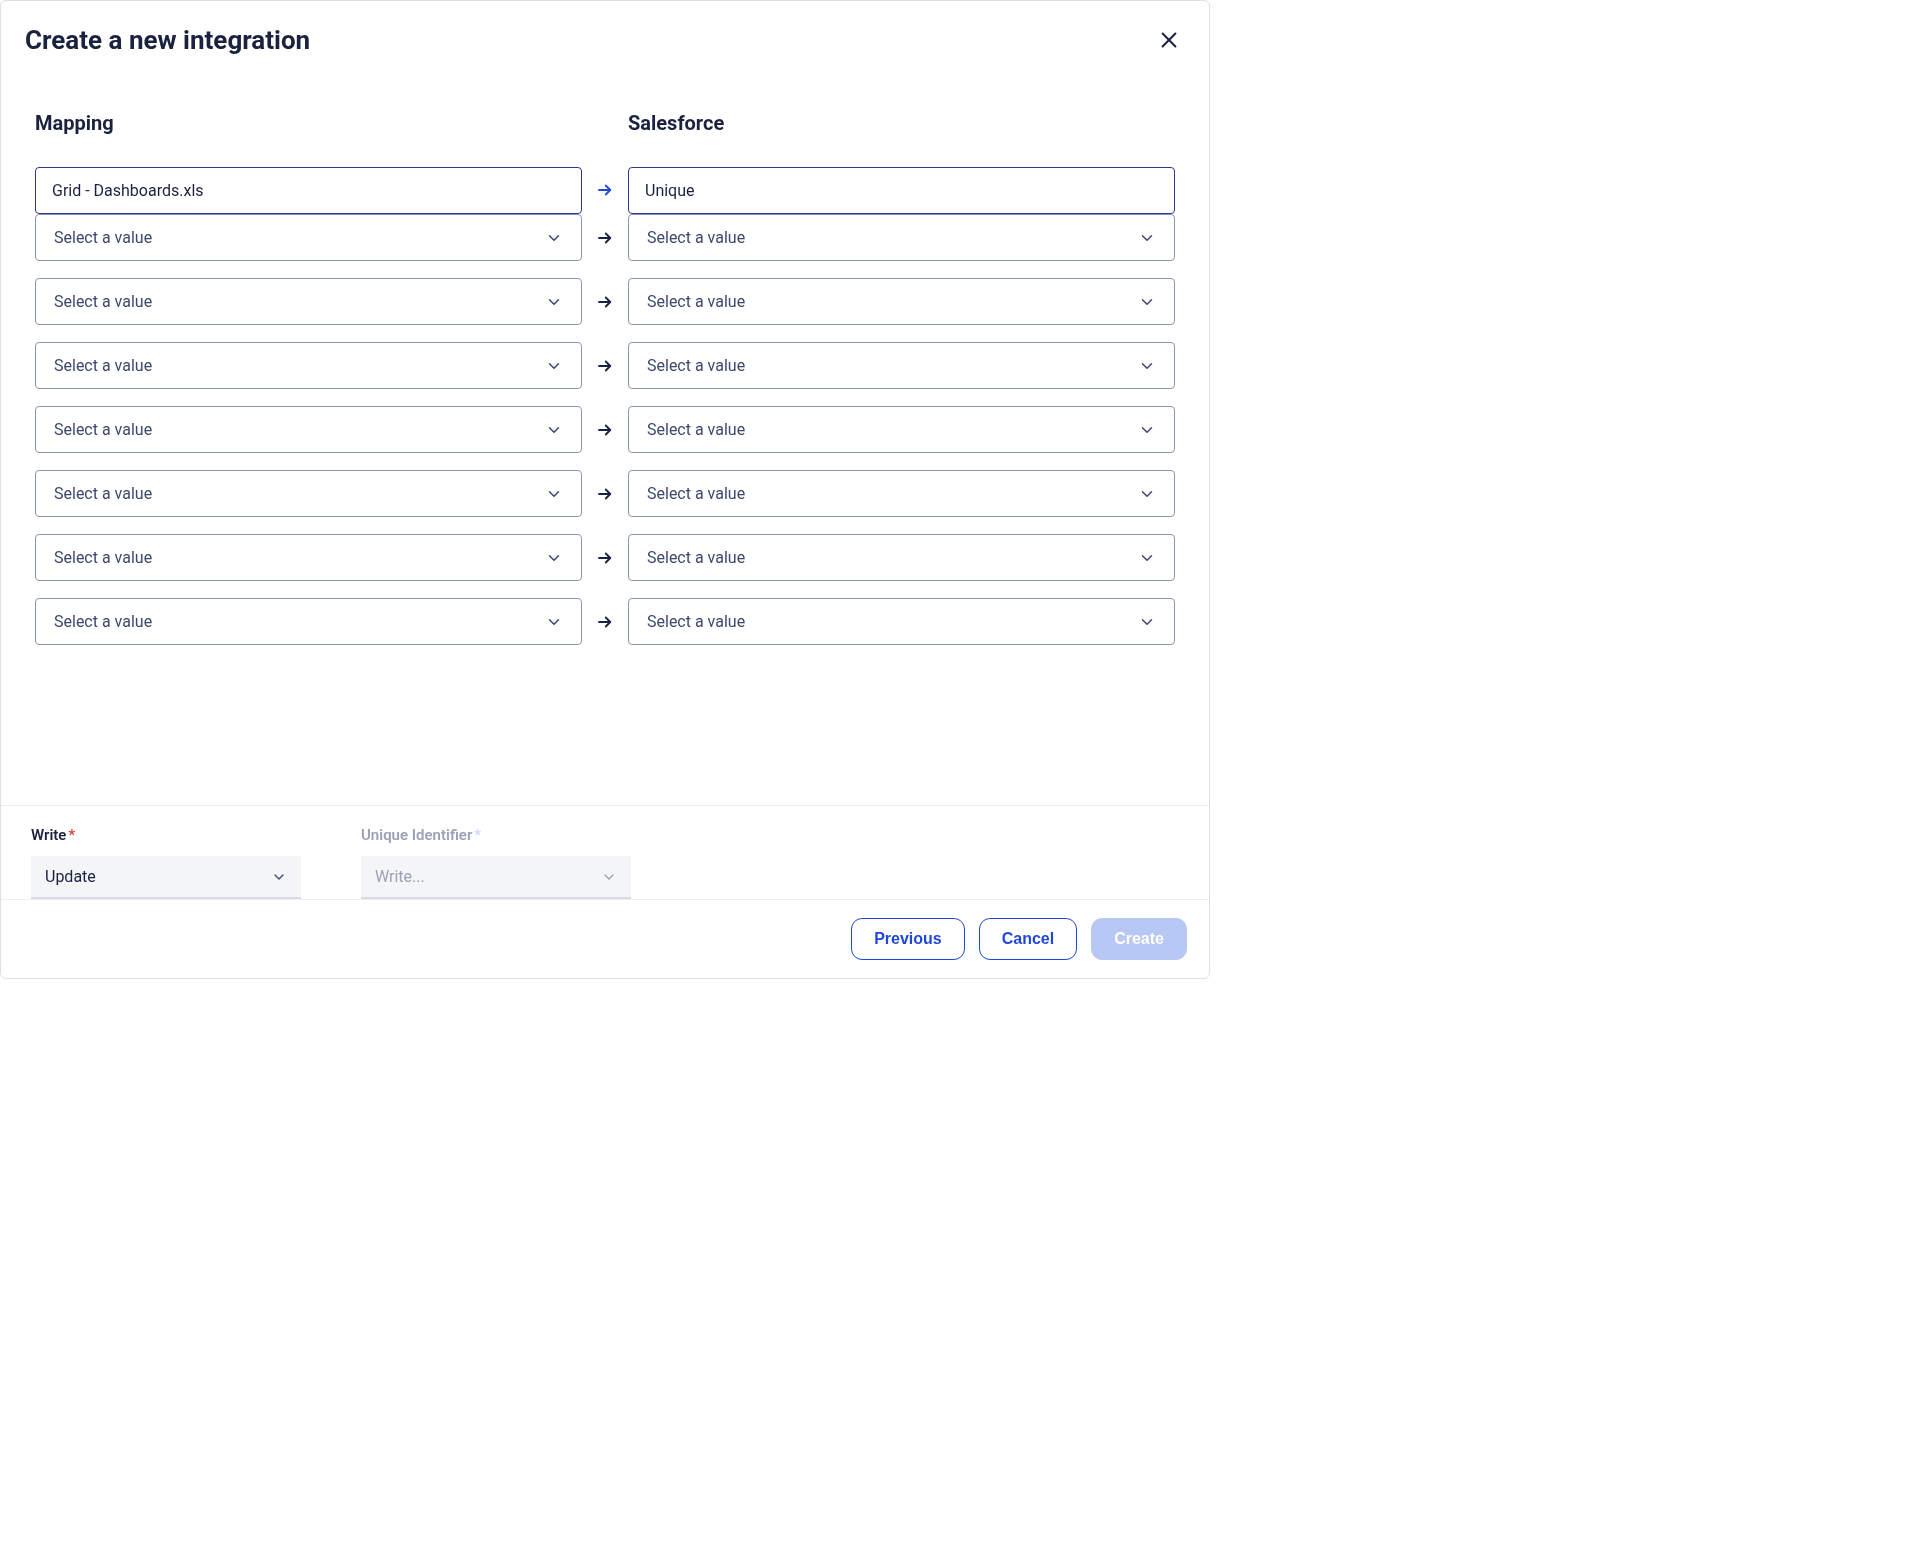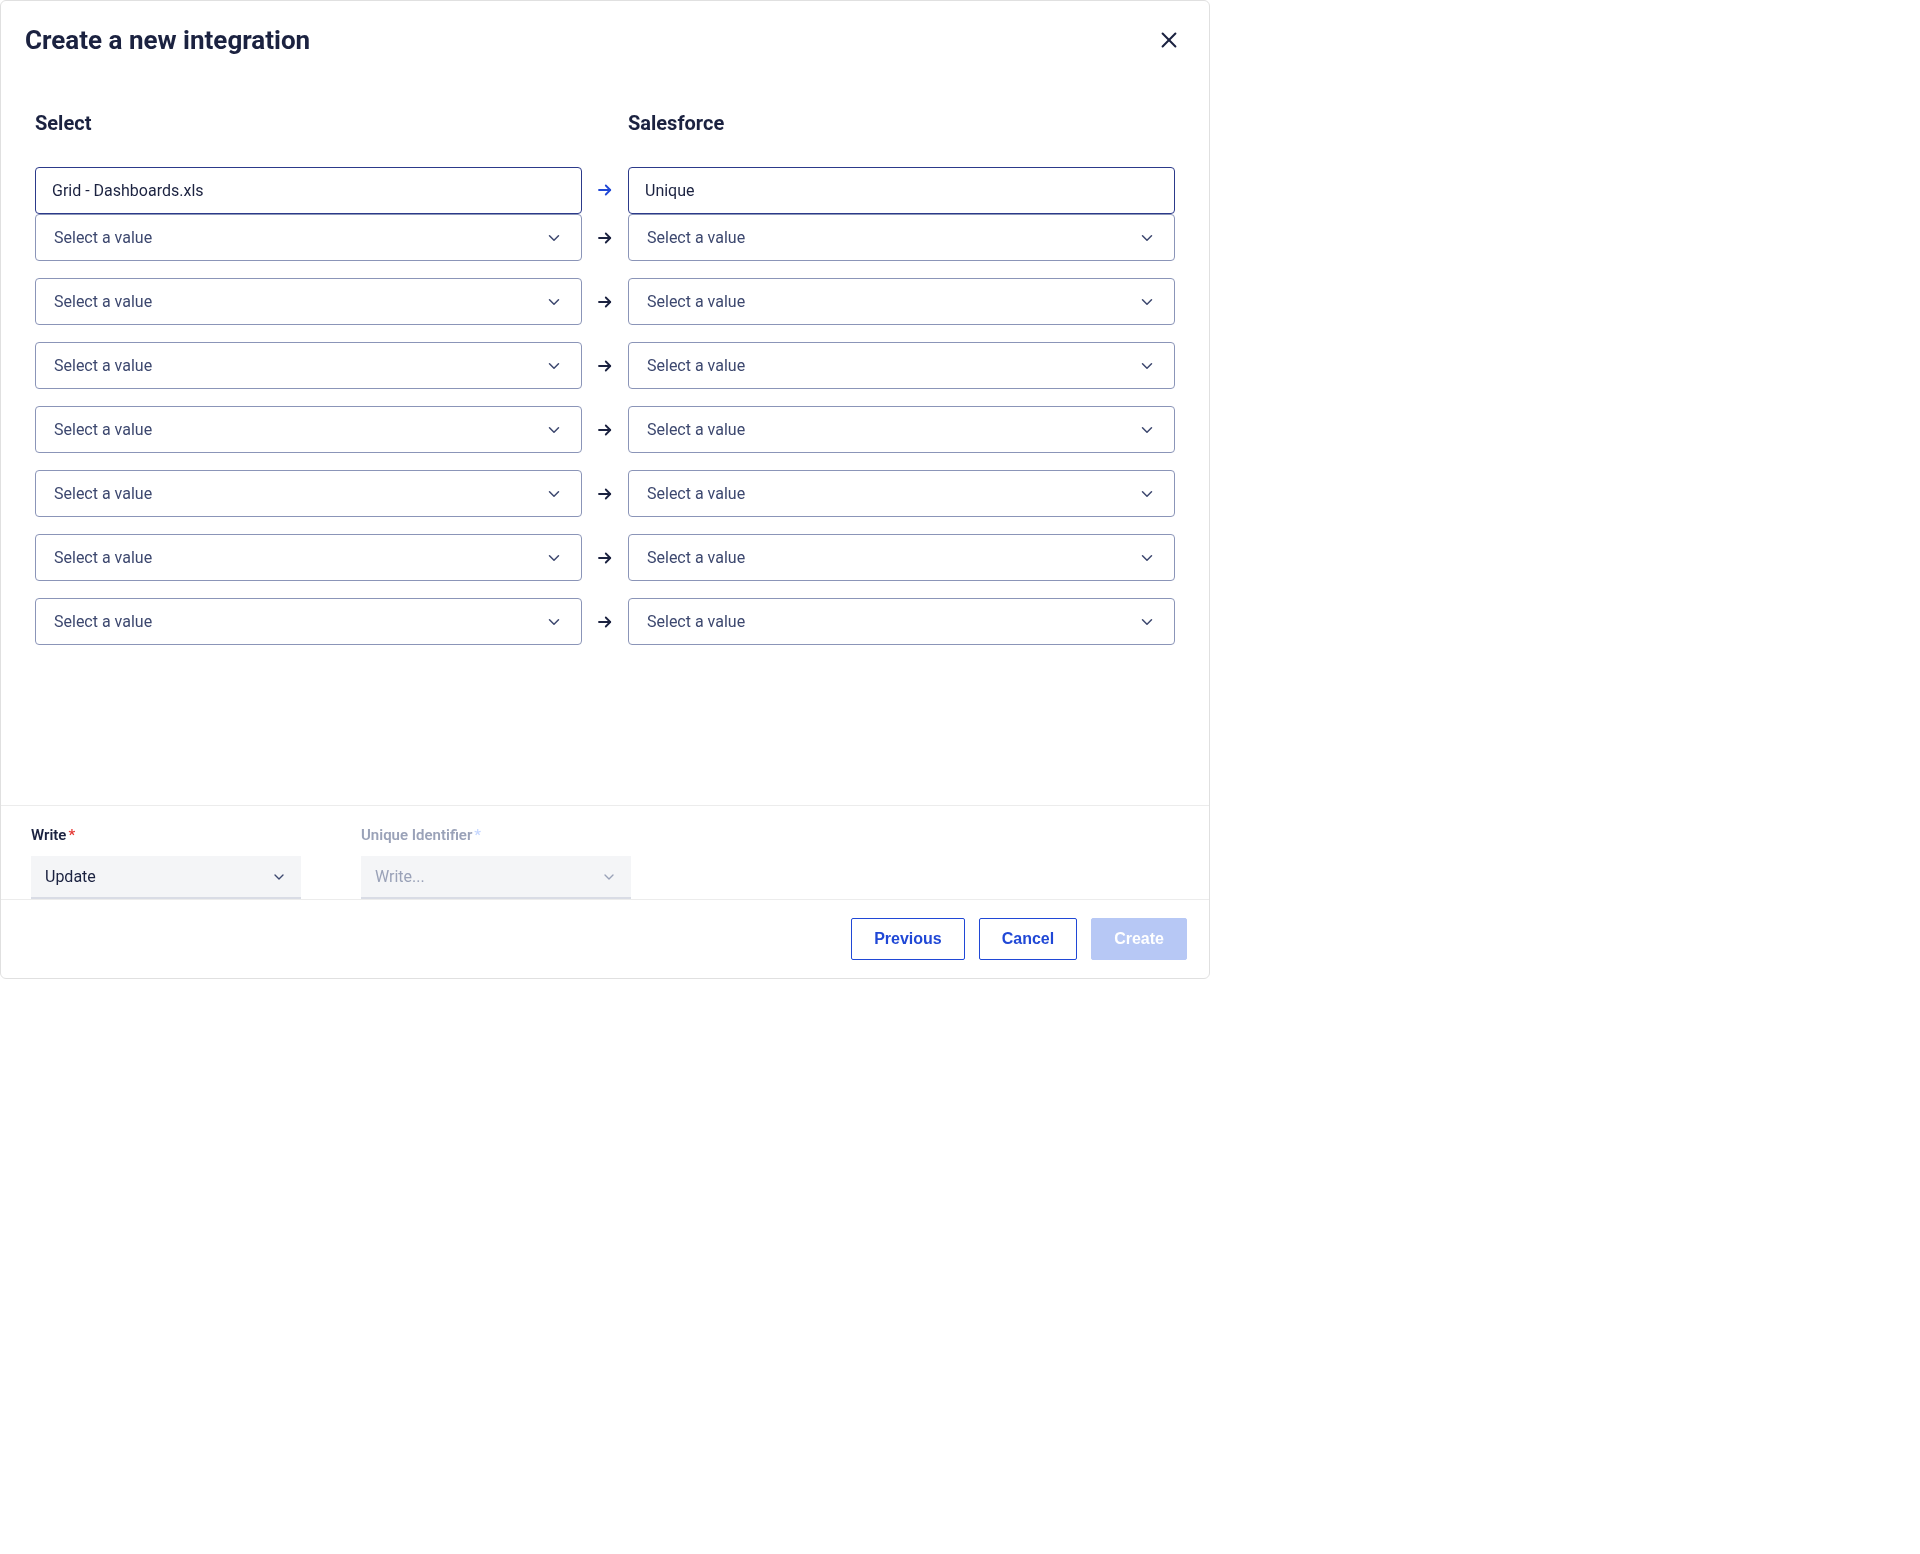--- a/index.html
+++ b/index.html
@@ -144,21 +144,21 @@
 
   .footer {
     border-top: 1px solid #ececec;
     padding: 18px 22px;
     display: flex;
     justify-content: flex-end;
     gap: 14px;
   }
   .btn {
     padding: 11px 22px;
-    border-radius: 2px;
+    border-radius: 11px;
     font-size: 16px;
     font-weight: 600;
     cursor: pointer;
     border: 1px solid #2048d6;
     background: #fff;
     color: #2048d6;
   }
   .btn.primary {
     background: #b7c8f5;
     color: #fff;
@@ -184,21 +184,21 @@
           <line x1="5" y1="5" x2="19" y2="19"></line>
           <line x1="19" y1="5" x2="5" y2="19"></line>
         </svg>
     </div>
   </div>
 
   <div class="content">
 
     <div class="source-row">
       <div class="source-col">
-        <div class="source-label">Select</div>
+        <div class="source-label">Mapping</div>
         <div class="source-box">
           <span>Grid - Dashboards.xls</span>
         </div>
       </div>
       <div class="arrow-between">
         <svg width="18" height="18" viewBox="0 0 24 24" fill="none" stroke="#2048d6" stroke-width="2.4" stroke-linecap="round" stroke-linejoin="round">
             <line x1="4" y1="12" x2="19" y2="12"></line>
             <polyline points="13 6 19 12 13 18"></polyline>
           </svg>
       </div>

